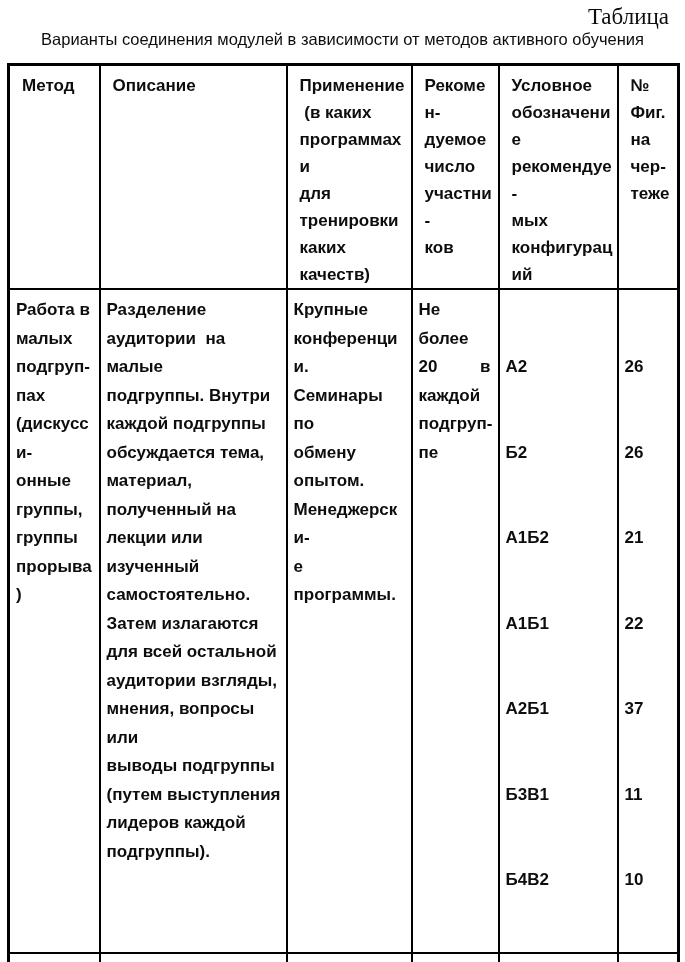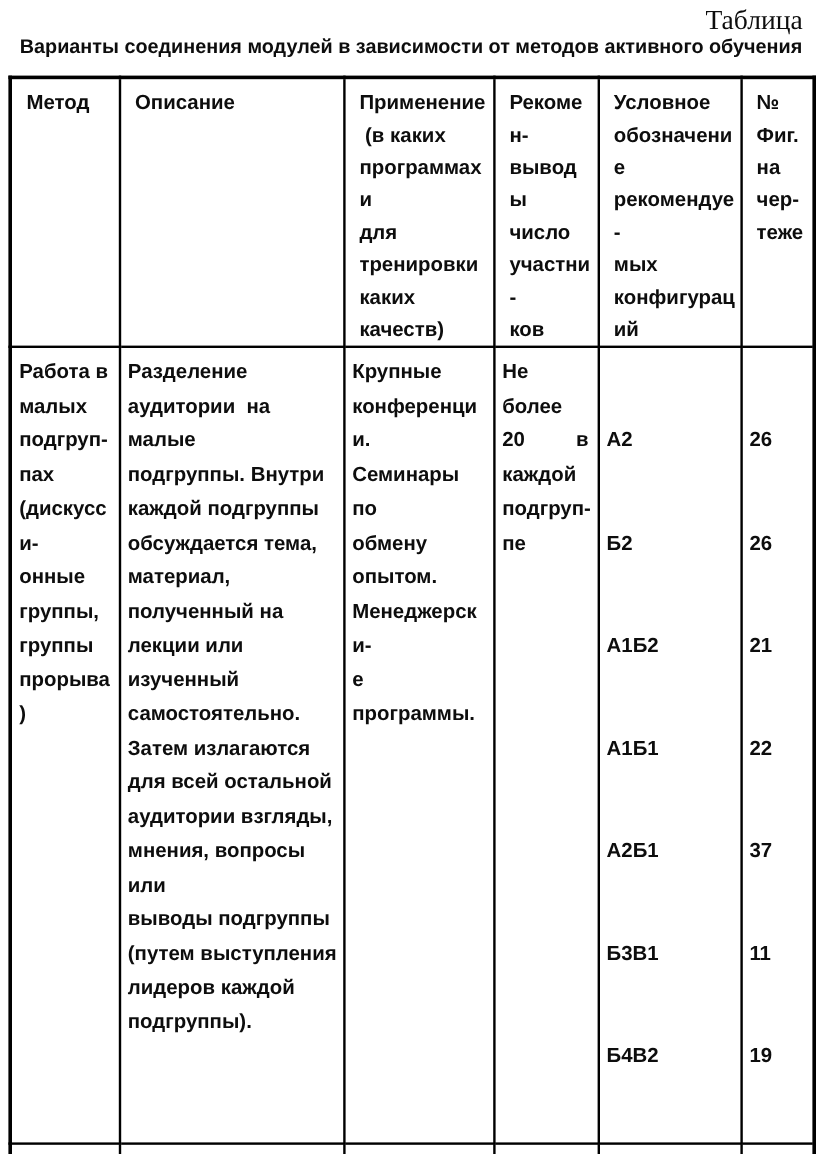--- a/index.html
+++ b/index.html
@@ -25,21 +25,21 @@
     font-weight: normal;
     color: #0d0d0d;
   }
   .caption {
     position: absolute;
     top: 30px;
     left: 0;
     right: 0;
     text-align: center;
     font-size: 16.5px;
-    font-weight: bold;
+    font-weight: normal;
     color: #0d0d0d;
   }
   table.main {
     position: absolute;
     left: 7px;
     top: 63px;
     width: 670px;
     border-collapse: collapse;
     table-layout: fixed;
     border: 3px solid #000;
@@ -93,21 +93,21 @@
       <th>Метод</th>
       <th>Описание</th>
       <th>Применение
  (в каких
 программах и
 для
 тренировки
 каких
 качеств)</th>
       <th>Рекомен-
-выводы
+дуемое
 число
 участни-
 ков</th>
       <th>Условное
 обозначение
 рекомендуе-
 мых
 конфигураций</th>
       <th>№
 Фиг.
@@ -166,21 +166,21 @@
         <span class="line">Б3В1</span>
         <span class="line">Б4В2</span>
       </td>
       <td>
         <span class="line">26</span>
         <span class="line">26</span>
         <span class="line">21</span>
         <span class="line">22</span>
         <span class="line">37</span>
         <span class="line">11</span>
-        <span class="line">19</span>
+        <span class="line">10</span>
       </td>
     </tr>
 
     <tr class="row-2">
       <td>Мозговой
 штурм</td>
       <td>Способ производства
 некоторого
 количества
 креативных идей

